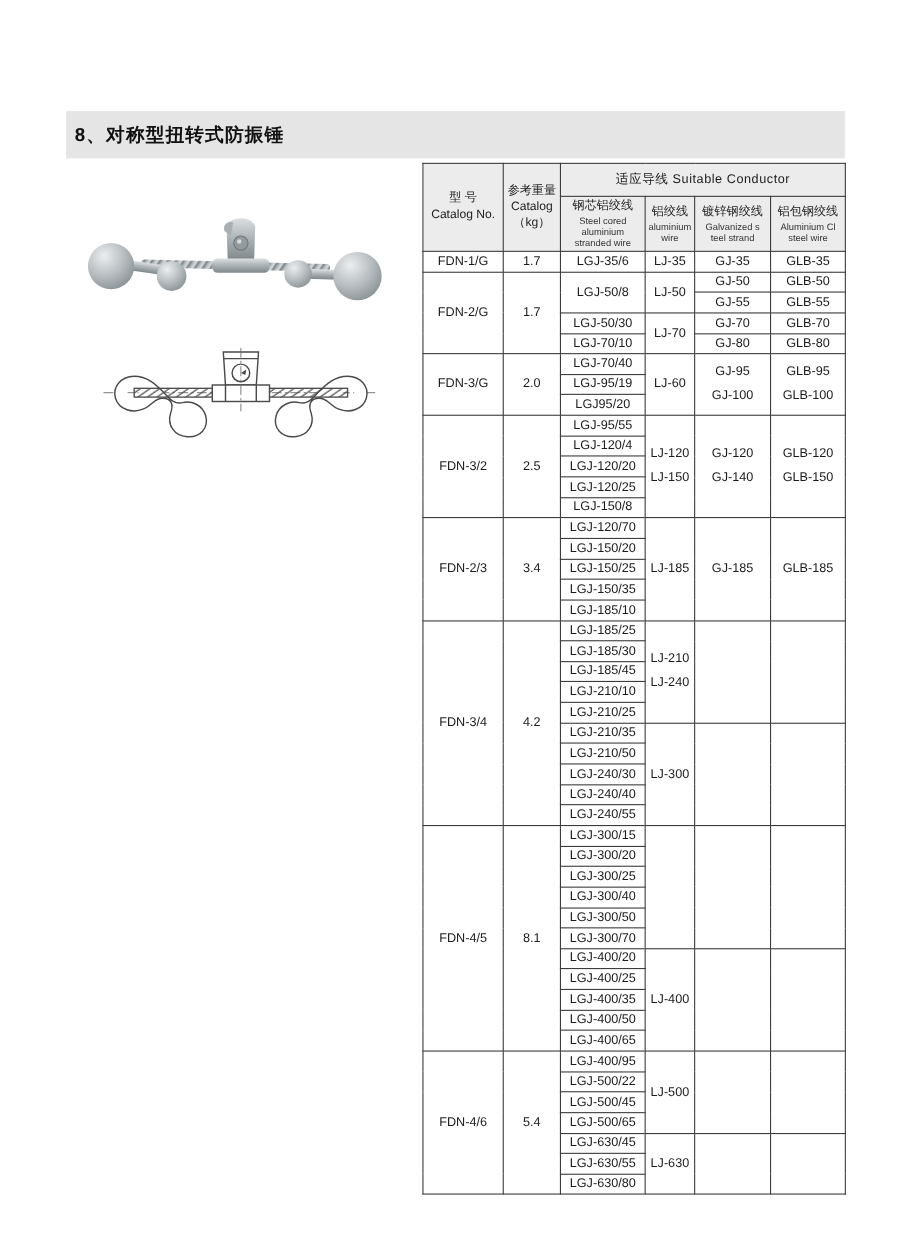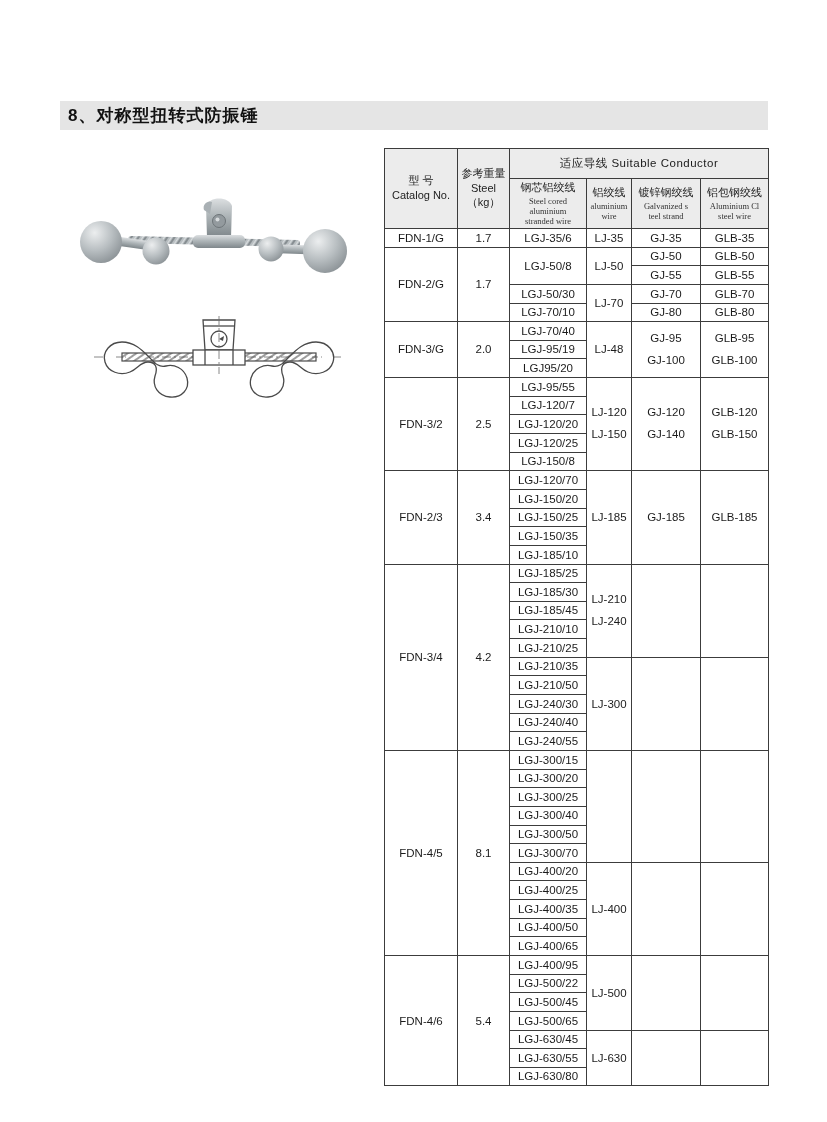--- a/index.html
+++ b/index.html
@@ -2,21 +2,21 @@
 <html><head>
 <meta charset="utf-8">
 <style>
   html,body{margin:0;padding:0;background:#ffffff;}
   .page{
     position:relative;width:827px;height:1122px;background:#ffffff;overflow:hidden;
     font-family:"Liberation Sans","DejaVu Sans",sans-serif;color:#1b1b1b;
   }
   
   .title-bar{
-    position:absolute;left:60px;top:101px;width:708px;height:29px;
+    position:absolute;left:60px;top:101px;width:708px;height:43px;
     background:#e5e5e5;display:flex;align-items:center;
   }
   .title-bar h1{
     margin:0 0 0 8px;font-size:17px;font-weight:bold;letter-spacing:1px;color:#111;
   }
   
   .fig{position:absolute;}
   .fig-photo{left:76px;top:190px;width:274px;height:88px;}
   .fig-drawing{left:92px;top:316px;width:254px;height:98px;}
   
@@ -24,21 +24,21 @@
     position:absolute;left:384px;top:148px;width:385px;
     border-collapse:collapse;table-layout:fixed;
     font-size:11.5px;line-height:1.25;
   }
   table.spec th,table.spec td{
     border:1px solid #3c3c3c;text-align:center;vertical-align:middle;
     padding:0 1px;overflow:hidden;
   }
   table.spec thead th{background:#ececec;font-weight:normal;}
   table.spec thead tr.top th{height:29px;}
-  table.spec thead tr.sub th{height:49px;font-family:Liberation Serif, serif;}
+  table.spec thead tr.sub th{height:49px;}
   .hzh{font-size:11px;color:#222;}
   .hen{font-size:8.5px;color:#333;white-space:pre-line;line-height:1.18;margin-top:1px;}
   .hen2{font-size:11px;color:#222;line-height:1.3;}
   .hconductor{font-size:11.5px;letter-spacing:0.5px;}
   table.spec tbody td{height:17.65px;background:#ffffff;white-space:pre-line;}
   table.spec tbody td.two-line{line-height:1.9;}
 </style>
 </head>
 <body>
 
@@ -132,21 +132,21 @@
         <col style="width:68px">
     </colgroup>
     <thead>
       <tr class="top">
         <th rowspan="2">
           <div class="hzh">型 号</div>
           <div class="hen2">Catalog No.</div>
         </th>
         <th rowspan="2">
           <div class="hzh">参考重量</div>
-          <div class="hen2">Steel</div>
+          <div class="hen2">Catalog</div>
           <div class="hen2">（kg）</div>
         </th>
         <th colspan="4" class="hconductor">适应导线  Suitable Conductor</th>
       </tr>
       <tr class="sub">
         <th>
           <div class="hzh">钢芯铝绞线</div>
           <div class="hen">Steel cored
 aluminium
 stranded wire</div>
@@ -197,21 +197,21 @@
         </tr>
         <tr>
           <td>LGJ-70/10</td>
           <td>GJ-80</td>
           <td>GLB-80</td>
         </tr>
         <tr>
           <td rowspan="3">FDN-3/G</td>
           <td rowspan="3">2.0</td>
           <td>LGJ-70/40</td>
-          <td rowspan="3">LJ-48</td>
+          <td rowspan="3">LJ-60</td>
           <td rowspan="3" class="two-line">GJ-95
 GJ-100</td>
           <td rowspan="3" class="two-line">GLB-95
 GLB-100</td>
         </tr>
         <tr>
           <td>LGJ-95/19</td>
         </tr>
         <tr>
           <td>LGJ95/20</td>
@@ -221,21 +221,21 @@
           <td rowspan="5">2.5</td>
           <td>LGJ-95/55</td>
           <td rowspan="5" class="two-line">LJ-120
 LJ-150</td>
           <td rowspan="5" class="two-line">GJ-120
 GJ-140</td>
           <td rowspan="5" class="two-line">GLB-120
 GLB-150</td>
         </tr>
         <tr>
-          <td>LGJ-120/7</td>
+          <td>LGJ-120/4</td>
         </tr>
         <tr>
           <td>LGJ-120/20</td>
         </tr>
         <tr>
           <td>LGJ-120/25</td>
         </tr>
         <tr>
           <td>LGJ-150/8</td>
         </tr>

